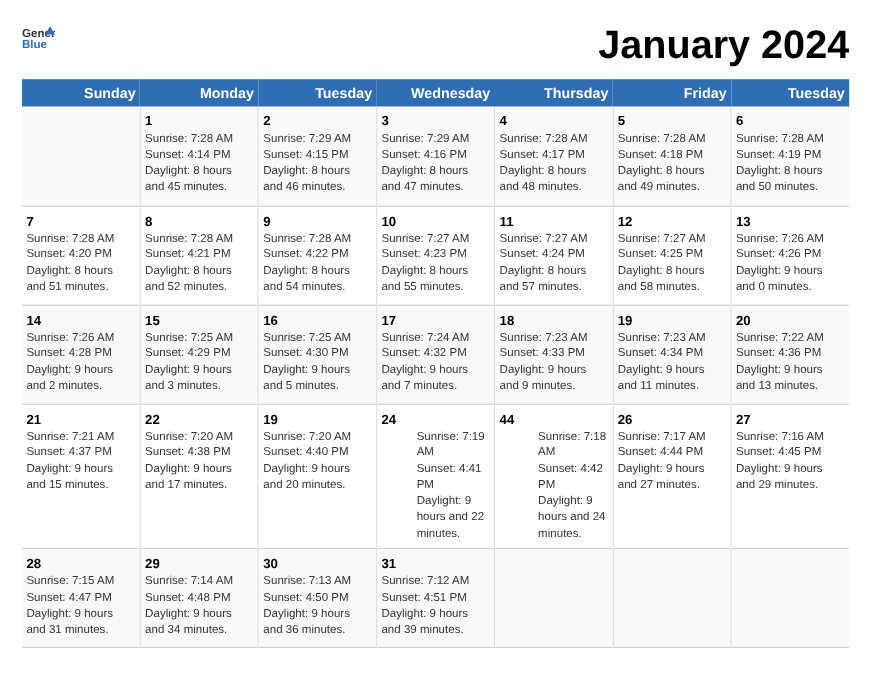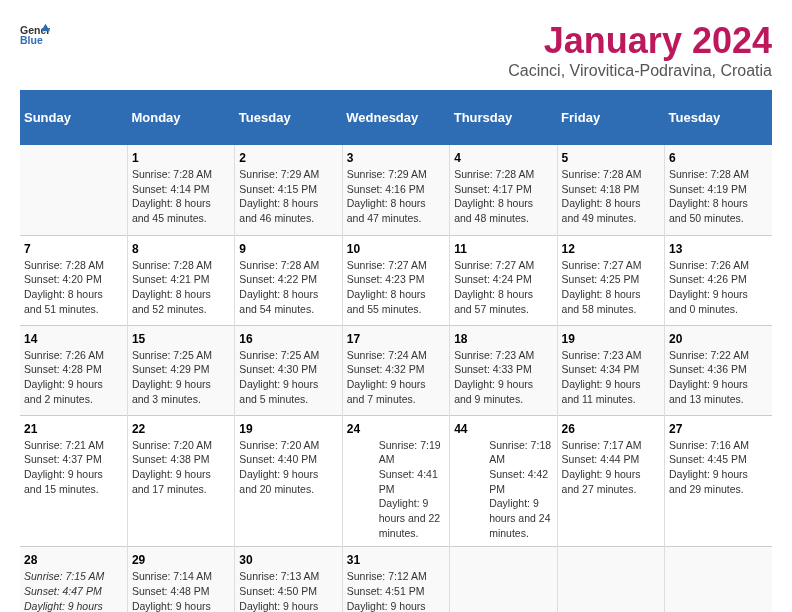--- a/index.html
+++ b/index.html
@@ -24,36 +24,36 @@
     .logo-icon {
       width: 30px;
       height: 30px;
     }
     .title-area {
       text-align: right;
     }
     .main-title {
       font-size: 36px;
       font-weight: bold;
-      color: #be185d;
+      color: #000000;
     }
     .subtitle {
       font-size: 16px;
       color: #555;
     }
     table {
       width: 100%;
       border-collapse: collapse;
       font-size: 11px;
     }
     thead tr th {
       background-color: #2e6db4;
       color: #fff;
-      padding: 20px 4px;
-      text-align: left;
+      padding: 5px 4px;
+      text-align: right;
       font-size: 13px;
       font-weight: bold;
     }
     tbody tr {
       border-bottom: 1px solid #ccc;
     }
     tbody tr:nth-child(odd) {
       background-color: #f9f9f9;
     }
     tbody tr:nth-child(even) {
@@ -89,21 +89,20 @@
 <div class="header-area">
   <div class="logo">
     <svg class="logo-icon" viewBox="0 0 40 40">
       <text x="0" y="18" font-size="14" font-weight="bold" fill="#333">General</text>
       <text x="0" y="32" font-size="14" font-weight="bold" fill="#2e6db4">Blue</text>
       <polygon points="34,5 40,15 28,15" fill="#2e6db4"></polygon>
     </svg>
   </div>
   <div class="title-area">
     <div class="main-title">January 2024</div>
-    <div class="subtitle">Cacinci, Virovitica-Podravina, Croatia</div>
   </div>
 </div>
 
 <table>
   <thead>
     <tr>
       <th>Sunday</th>
       <th>Monday</th>
       <th>Tuesday</th>
       <th>Wednesday</th>
@@ -280,21 +279,21 @@
         <td>
           <div class="day-number">27</div>
           <div class="cell-text" style="white-space: pre-line;">Sunrise: 7:16 AM
 Sunset: 4:45 PM
 Daylight: 9 hours and 29 minutes.</div>
         </td>
       </tr>
       <tr class="week-row">
         <td>
           <div class="day-number">28</div>
-          <div class="cell-text" style="white-space: pre-line; font-style: italic;">Sunrise: 7:15 AM
+          <div class="cell-text" style="white-space: pre-line;">Sunrise: 7:15 AM
 Sunset: 4:47 PM
 Daylight: 9 hours and 31 minutes.</div>
         </td>
         <td>
           <div class="day-number">29</div>
           <div class="cell-text" style="white-space: pre-line;">Sunrise: 7:14 AM
 Sunset: 4:48 PM
 Daylight: 9 hours and 34 minutes.</div>
         </td>
         <td>

